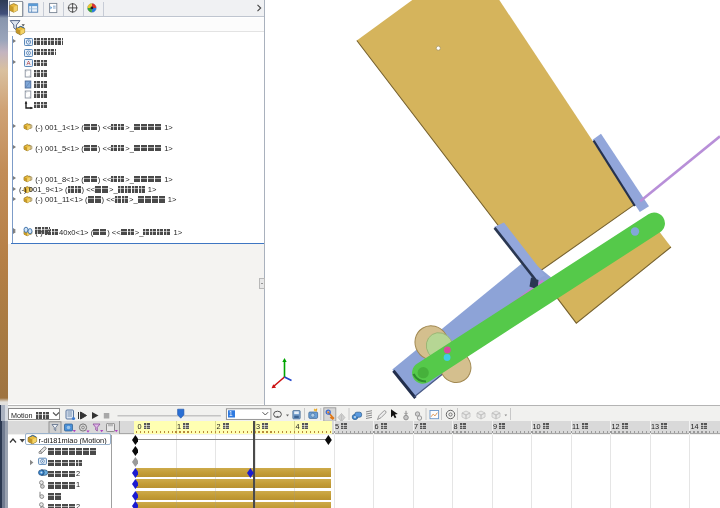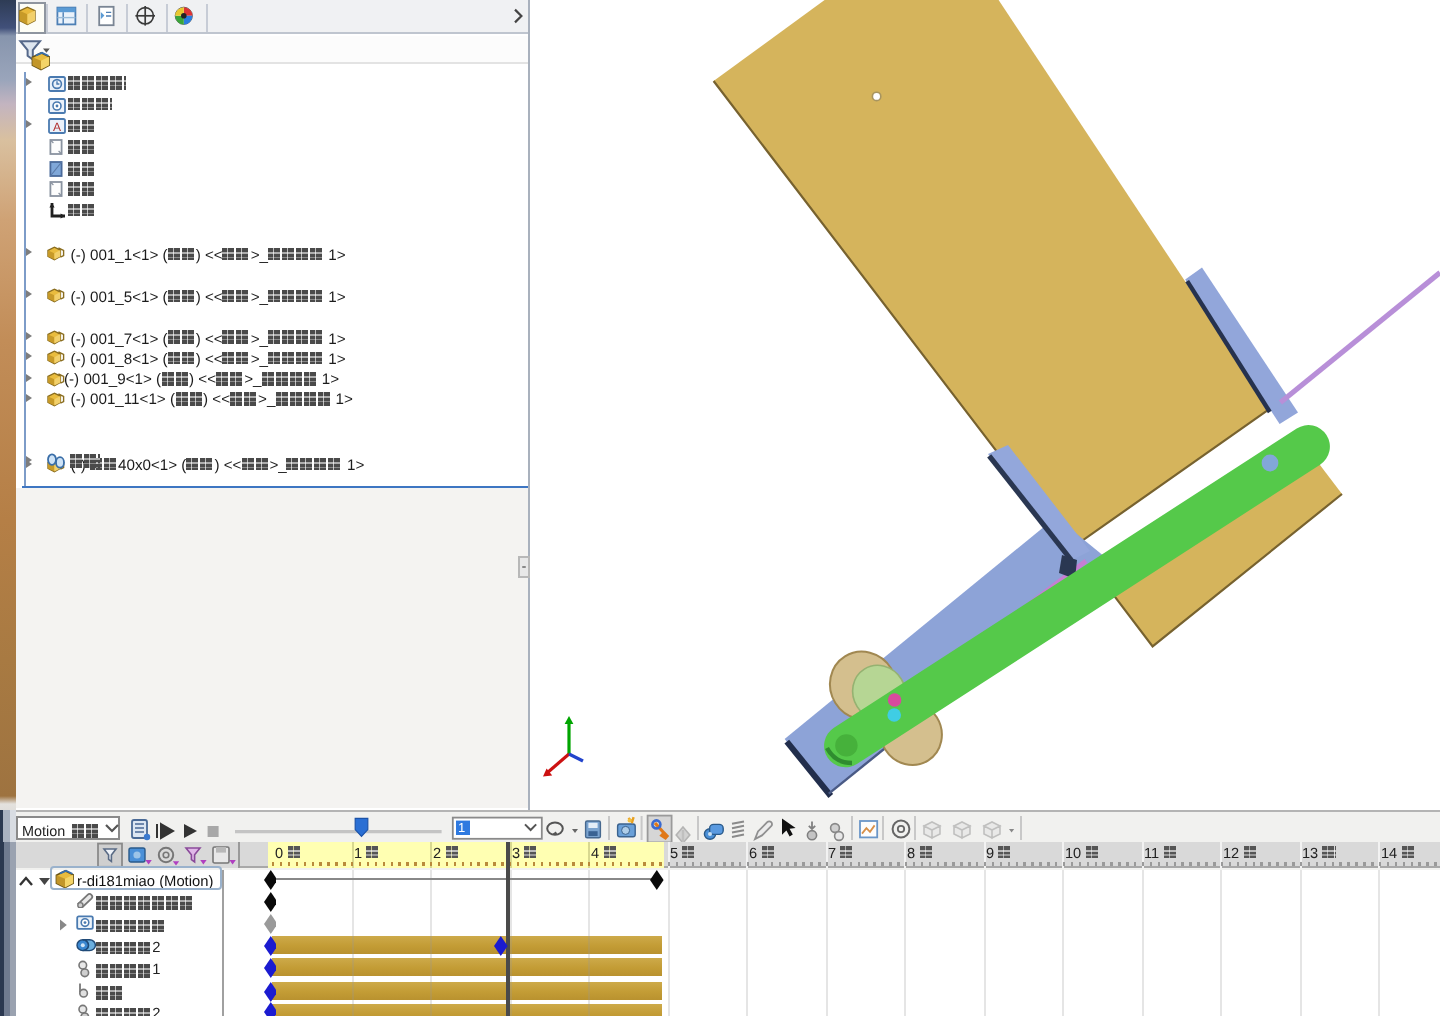--- a/index.html
+++ b/index.html
@@ -162,55 +162,43 @@
           <span class="abs" style="left:15.3px;top:0.6px">
             <svg width="10" height="9" viewBox="0 0 10 9">
               <path d="M1 3.2 L4.2 1.6 L7.2 3.0 L7.2 6.2 L4.2 7.8 L1 6.2 Z" fill="#e9bc3e" stroke="#8a6d1f" stroke-width="0.7"></path>
               <path d="M1 3.2 L4.2 4.6 L4.2 7.8 L1 6.2 Z" fill="#c79a28"></path>
               <path d="M4.2 4.6 L7.2 3.0 L7.2 6.2 L4.2 7.8 Z" fill="#f2d06a"></path>
               <path d="M6.2 2 l2.6 1.2 0 2.6 -1.6 0.8" fill="none" stroke="#8a6d1f" stroke-width="0.7"></path>
             </svg>
           </span>
           <span class="abs" style="left:27.3px;top:1.1px;white-space:nowrap">(-) 001_5&lt;1&gt; (<i class="k" style="width:14.0px"></i>) &lt;&lt;<i class="k" style="width:14.0px"></i>&gt;_<i class="k" style="width:28.0px"></i> 1&gt;</span>
         </div>
-<div class="trow" style="top:163.6px;left:0">
+<div class="trow" style="top:173.8px;left:0">
           <span class="exp" style="left:5px;top:2.6px"></span>
           <span class="abs" style="left:15.3px;top:0.6px">
             <svg width="10" height="9" viewBox="0 0 10 9">
               <path d="M1 3.2 L4.2 1.6 L7.2 3.0 L7.2 6.2 L4.2 7.8 L1 6.2 Z" fill="#e9bc3e" stroke="#8a6d1f" stroke-width="0.7"></path>
               <path d="M1 3.2 L4.2 4.6 L4.2 7.8 L1 6.2 Z" fill="#c79a28"></path>
               <path d="M4.2 4.6 L7.2 3.0 L7.2 6.2 L4.2 7.8 Z" fill="#f2d06a"></path>
               <path d="M6.2 2 l2.6 1.2 0 2.6 -1.6 0.8" fill="none" stroke="#8a6d1f" stroke-width="0.7"></path>
             </svg>
           </span>
-          <span class="abs" style="left:27.3px;top:1.1px;white-space:nowrap">(-) 001_7&lt;1&gt; (<i class="k" style="width:14.0px"></i>) &lt;&lt;<i class="k" style="width:14.0px"></i>&gt;_<i class="k" style="width:28.0px"></i> 1&gt;</span>
-        </div>
-<div class="trow" style="top:173.8px;left:0">
+          <span class="abs" style="left:27.3px;top:1.1px;white-space:nowrap">(-) 001_8&lt;1&gt; (<i class="k" style="width:14.0px"></i>) &lt;&lt;<i class="k" style="width:14.0px"></i>&gt;_<i class="k" style="width:28.0px"></i> 1&gt;</span>
+        </div>
+<div class="trow" style="top:184.2px;left:0">
           <span class="exp" style="left:5px;top:2.6px"></span>
           <span class="abs" style="left:15.3px;top:0.6px">
             <svg width="10" height="9" viewBox="0 0 10 9">
               <path d="M1 3.2 L4.2 1.6 L7.2 3.0 L7.2 6.2 L4.2 7.8 L1 6.2 Z" fill="#e9bc3e" stroke="#8a6d1f" stroke-width="0.7"></path>
               <path d="M1 3.2 L4.2 4.6 L4.2 7.8 L1 6.2 Z" fill="#c79a28"></path>
               <path d="M4.2 4.6 L7.2 3.0 L7.2 6.2 L4.2 7.8 Z" fill="#f2d06a"></path>
               <path d="M6.2 2 l2.6 1.2 0 2.6 -1.6 0.8" fill="none" stroke="#8a6d1f" stroke-width="0.7"></path>
             </svg>
           </span>
-          <span class="abs" style="left:27.3px;top:1.1px;white-space:nowrap">(-) 001_8&lt;1&gt; (<i class="k" style="width:14.0px"></i>) &lt;&lt;<i class="k" style="width:14.0px"></i>&gt;_<i class="k" style="width:28.0px"></i> 1&gt;</span>
-        </div>
-<div class="trow" style="top:184.2px;left:0">
-          <span class="exp" style="left:5px;top:2.6px"></span>
-          <span class="abs" style="left:15.3px;top:0.6px">
-            <svg width="10" height="9" viewBox="0 0 10 9">
-              <path d="M1 3.2 L4.2 1.6 L7.2 3.0 L7.2 6.2 L4.2 7.8 L1 6.2 Z" fill="#e9bc3e" stroke="#8a6d1f" stroke-width="0.7"></path>
-              <path d="M1 3.2 L4.2 4.6 L4.2 7.8 L1 6.2 Z" fill="#c79a28"></path>
-              <path d="M4.2 4.6 L7.2 3.0 L7.2 6.2 L4.2 7.8 Z" fill="#f2d06a"></path>
-              <path d="M6.2 2 l2.6 1.2 0 2.6 -1.6 0.8" fill="none" stroke="#8a6d1f" stroke-width="0.7"></path>
-            </svg>
-          </span>
-          <span class="abs" style="left:24px;top:1.1px;white-space:nowrap">(-) 001_9&lt;1&gt; (<i class="k" style="width:14.0px"></i>) &lt;&lt;<i class="k" style="width:14.0px"></i>&gt;_<i class="k" style="width:28.0px"></i> 1&gt;</span>
+          <span class="abs" style="left:11px;top:1.1px;white-space:nowrap">(-) 001_9&lt;1&gt; (<i class="k" style="width:14.0px"></i>) &lt;&lt;<i class="k" style="width:14.0px"></i>&gt;_<i class="k" style="width:28.0px"></i> 1&gt;</span>
         </div>
 <div class="trow" style="top:194.4px;left:0">
           <span class="exp" style="left:5px;top:2.6px"></span>
           <span class="abs" style="left:15.3px;top:0.6px">
             <svg width="10" height="9" viewBox="0 0 10 9">
               <path d="M1 3.2 L4.2 1.6 L7.2 3.0 L7.2 6.2 L4.2 7.8 L1 6.2 Z" fill="#e9bc3e" stroke="#8a6d1f" stroke-width="0.7"></path>
               <path d="M1 3.2 L4.2 4.6 L4.2 7.8 L1 6.2 Z" fill="#c79a28"></path>
               <path d="M4.2 4.6 L7.2 3.0 L7.2 6.2 L4.2 7.8 Z" fill="#f2d06a"></path>
               <path d="M6.2 2 l2.6 1.2 0 2.6 -1.6 0.8" fill="none" stroke="#8a6d1f" stroke-width="0.7"></path>
             </svg>

